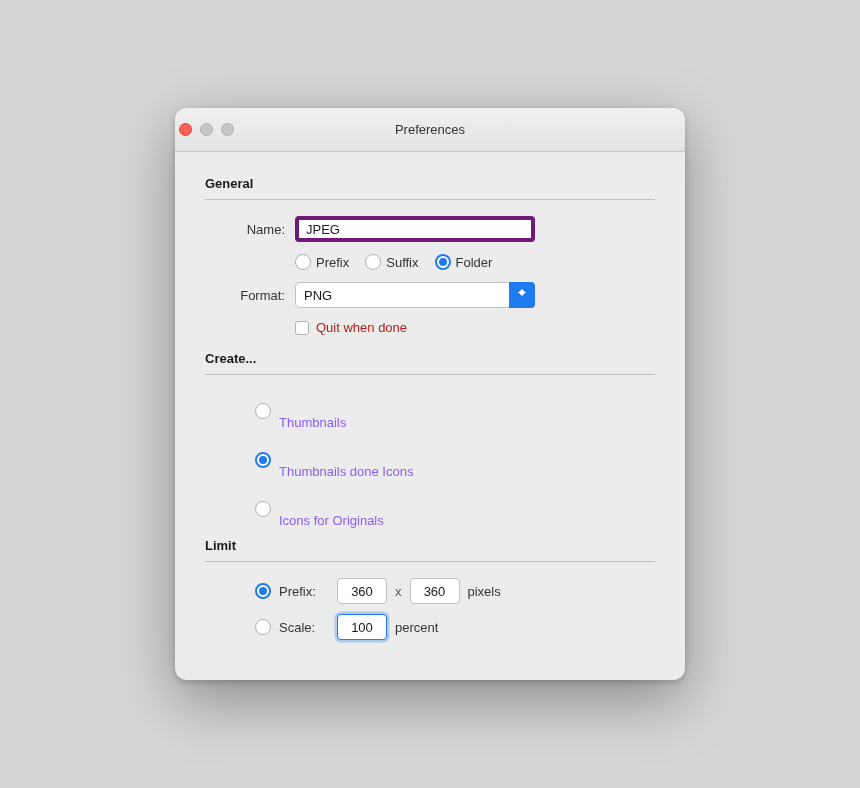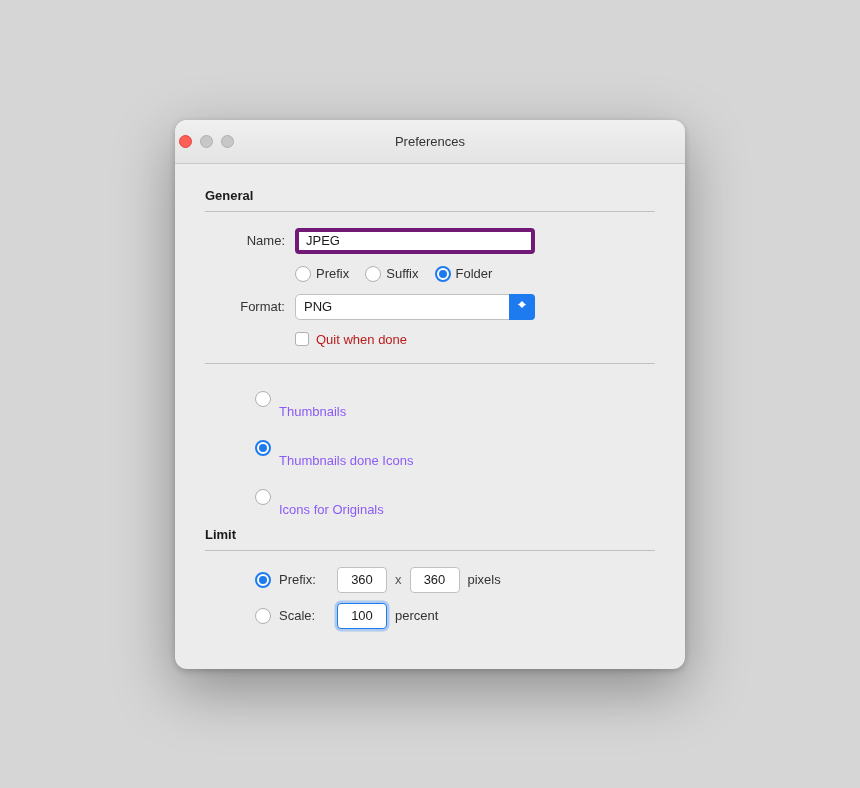--- a/index.html
+++ b/index.html
@@ -354,20 +354,23 @@
         </select>
         <div class="select-arrow"></div>
       </div>
     </div>
 
     <div class="checkbox-row">
       <div class="checkbox-box"></div>
       <span class="checkbox-label">Quit when done</span>
     </div>
 
+    <div class="section-title-row">
+      <div class="section-header">Create...</div>
+    </div>
     <div class="divider"></div>
 
     <div class="radio-option-row">
       <div class="radio-circle"></div>
       <span class="radio-option-label">Thumbnails</span>
     </div>
 
     <div class="radio-option-row">
       <div class="radio-circle selected">
         <div class="radio-dot"></div>

